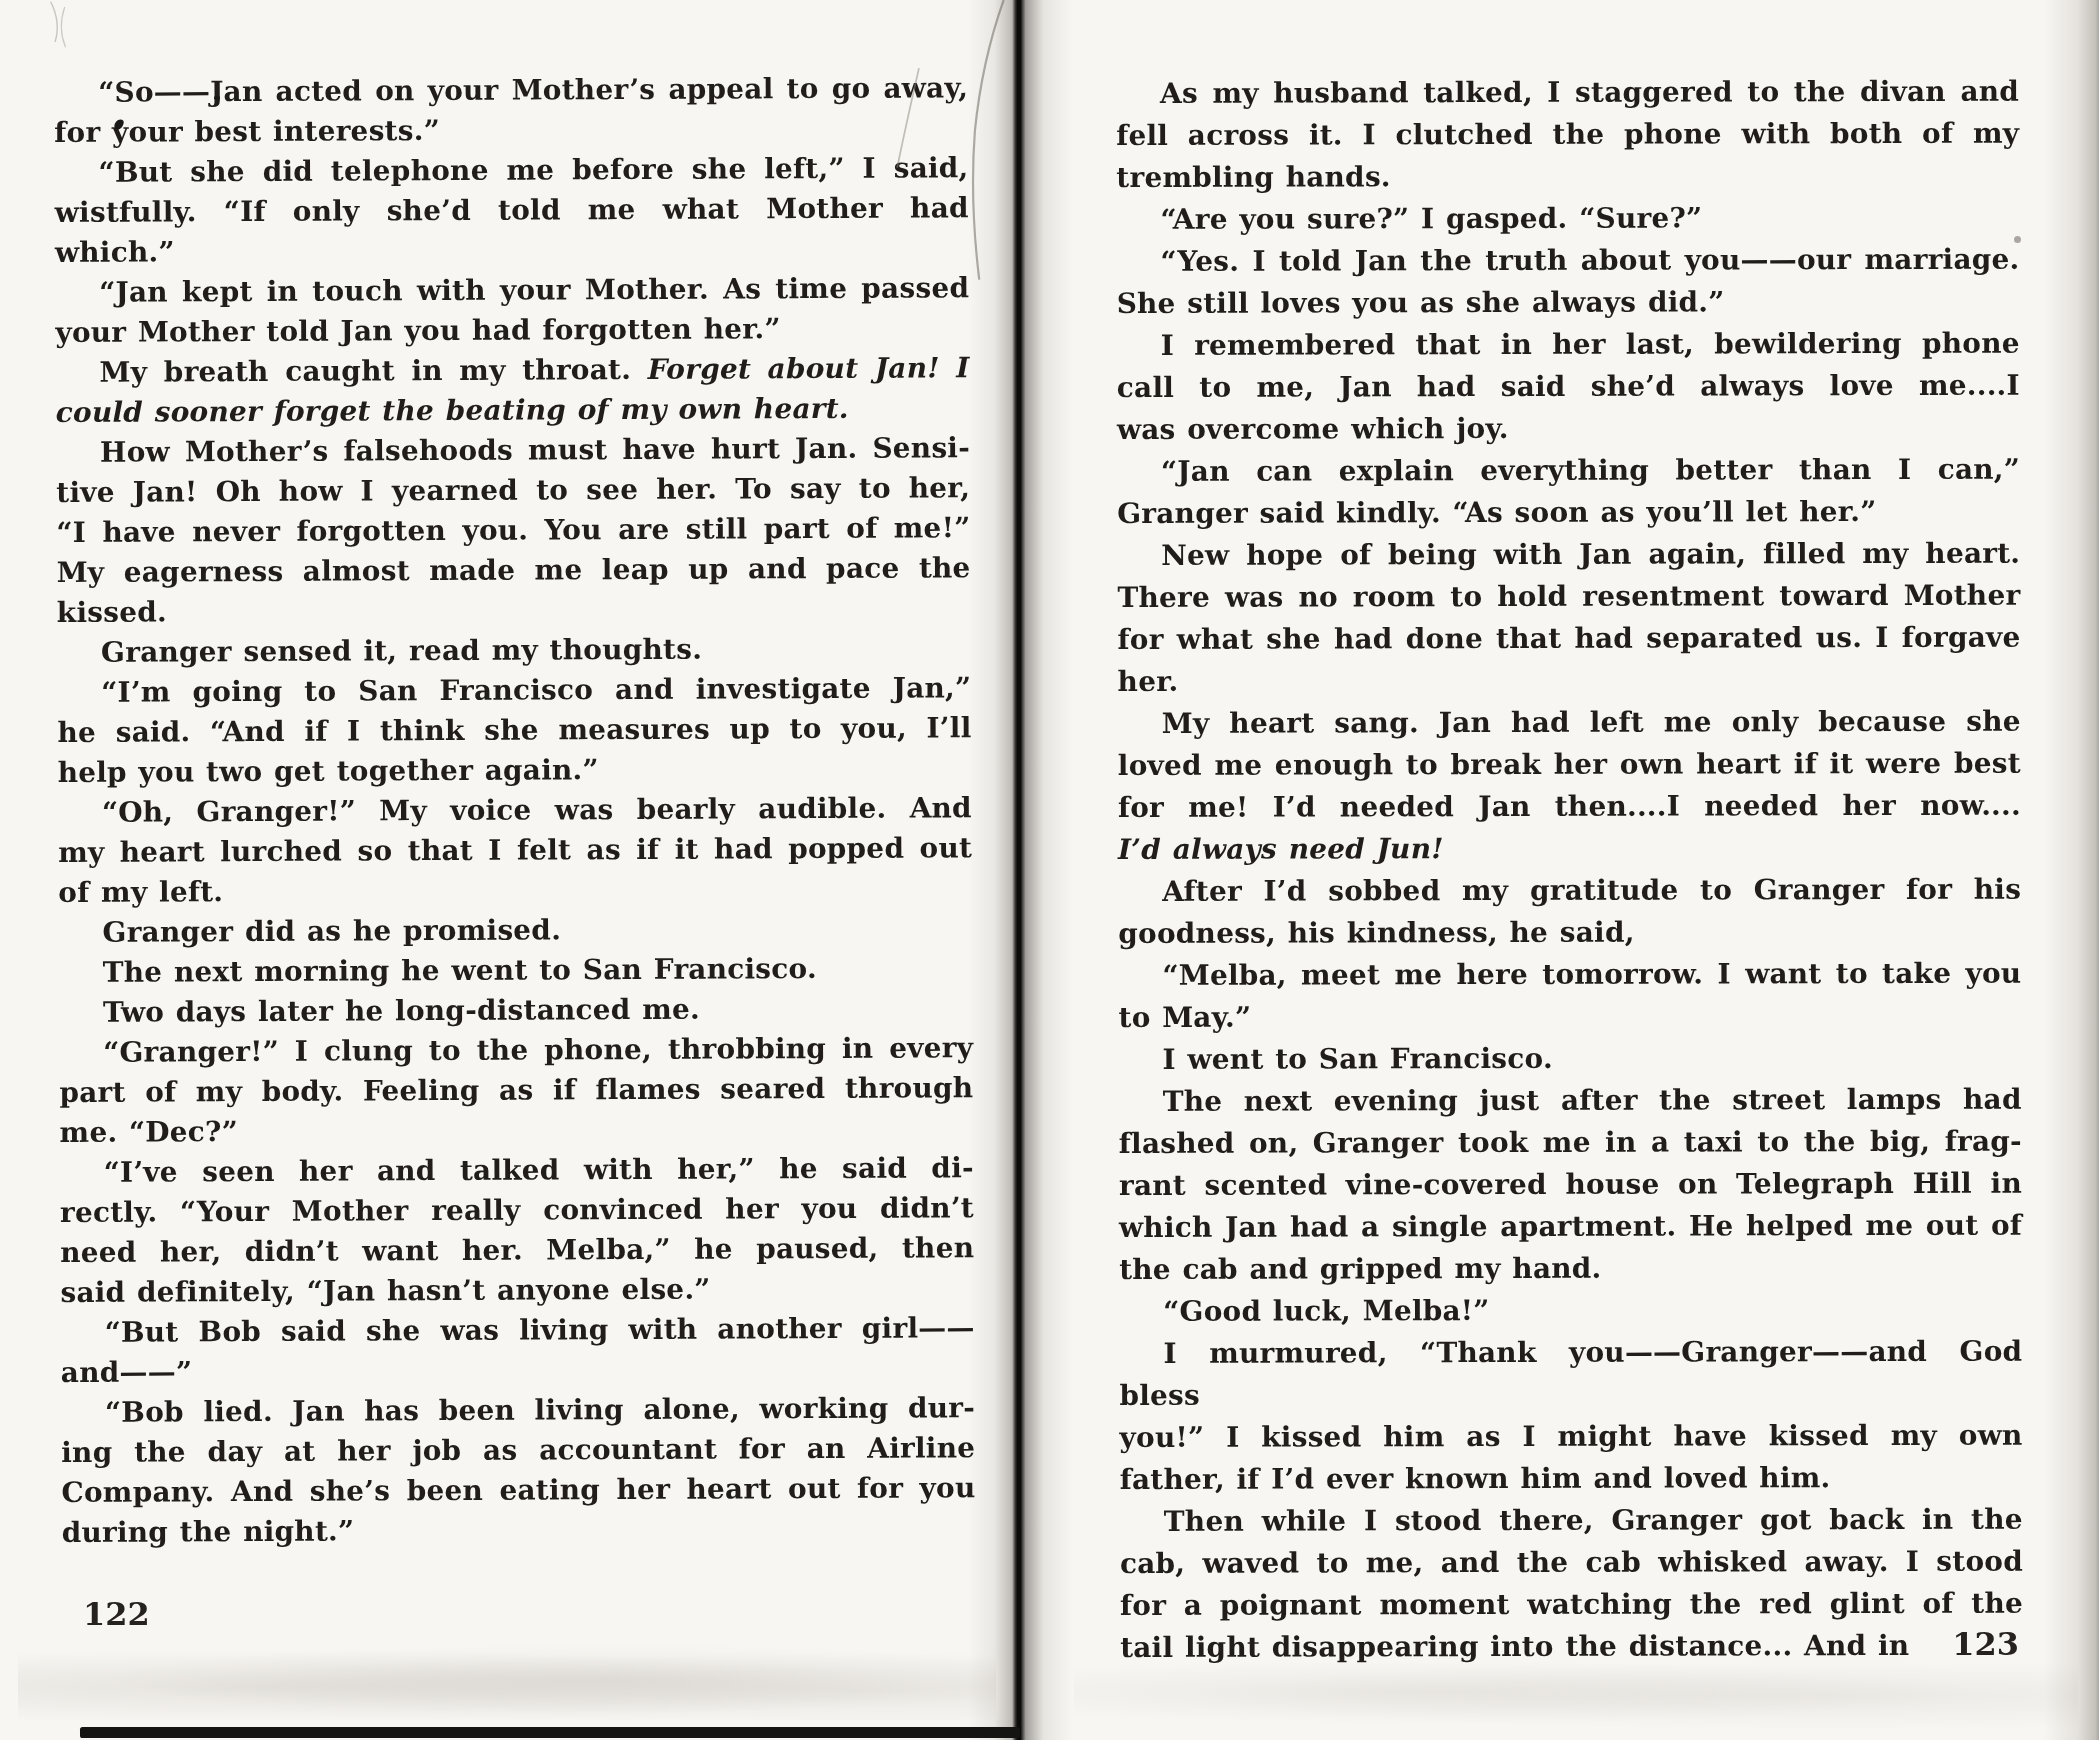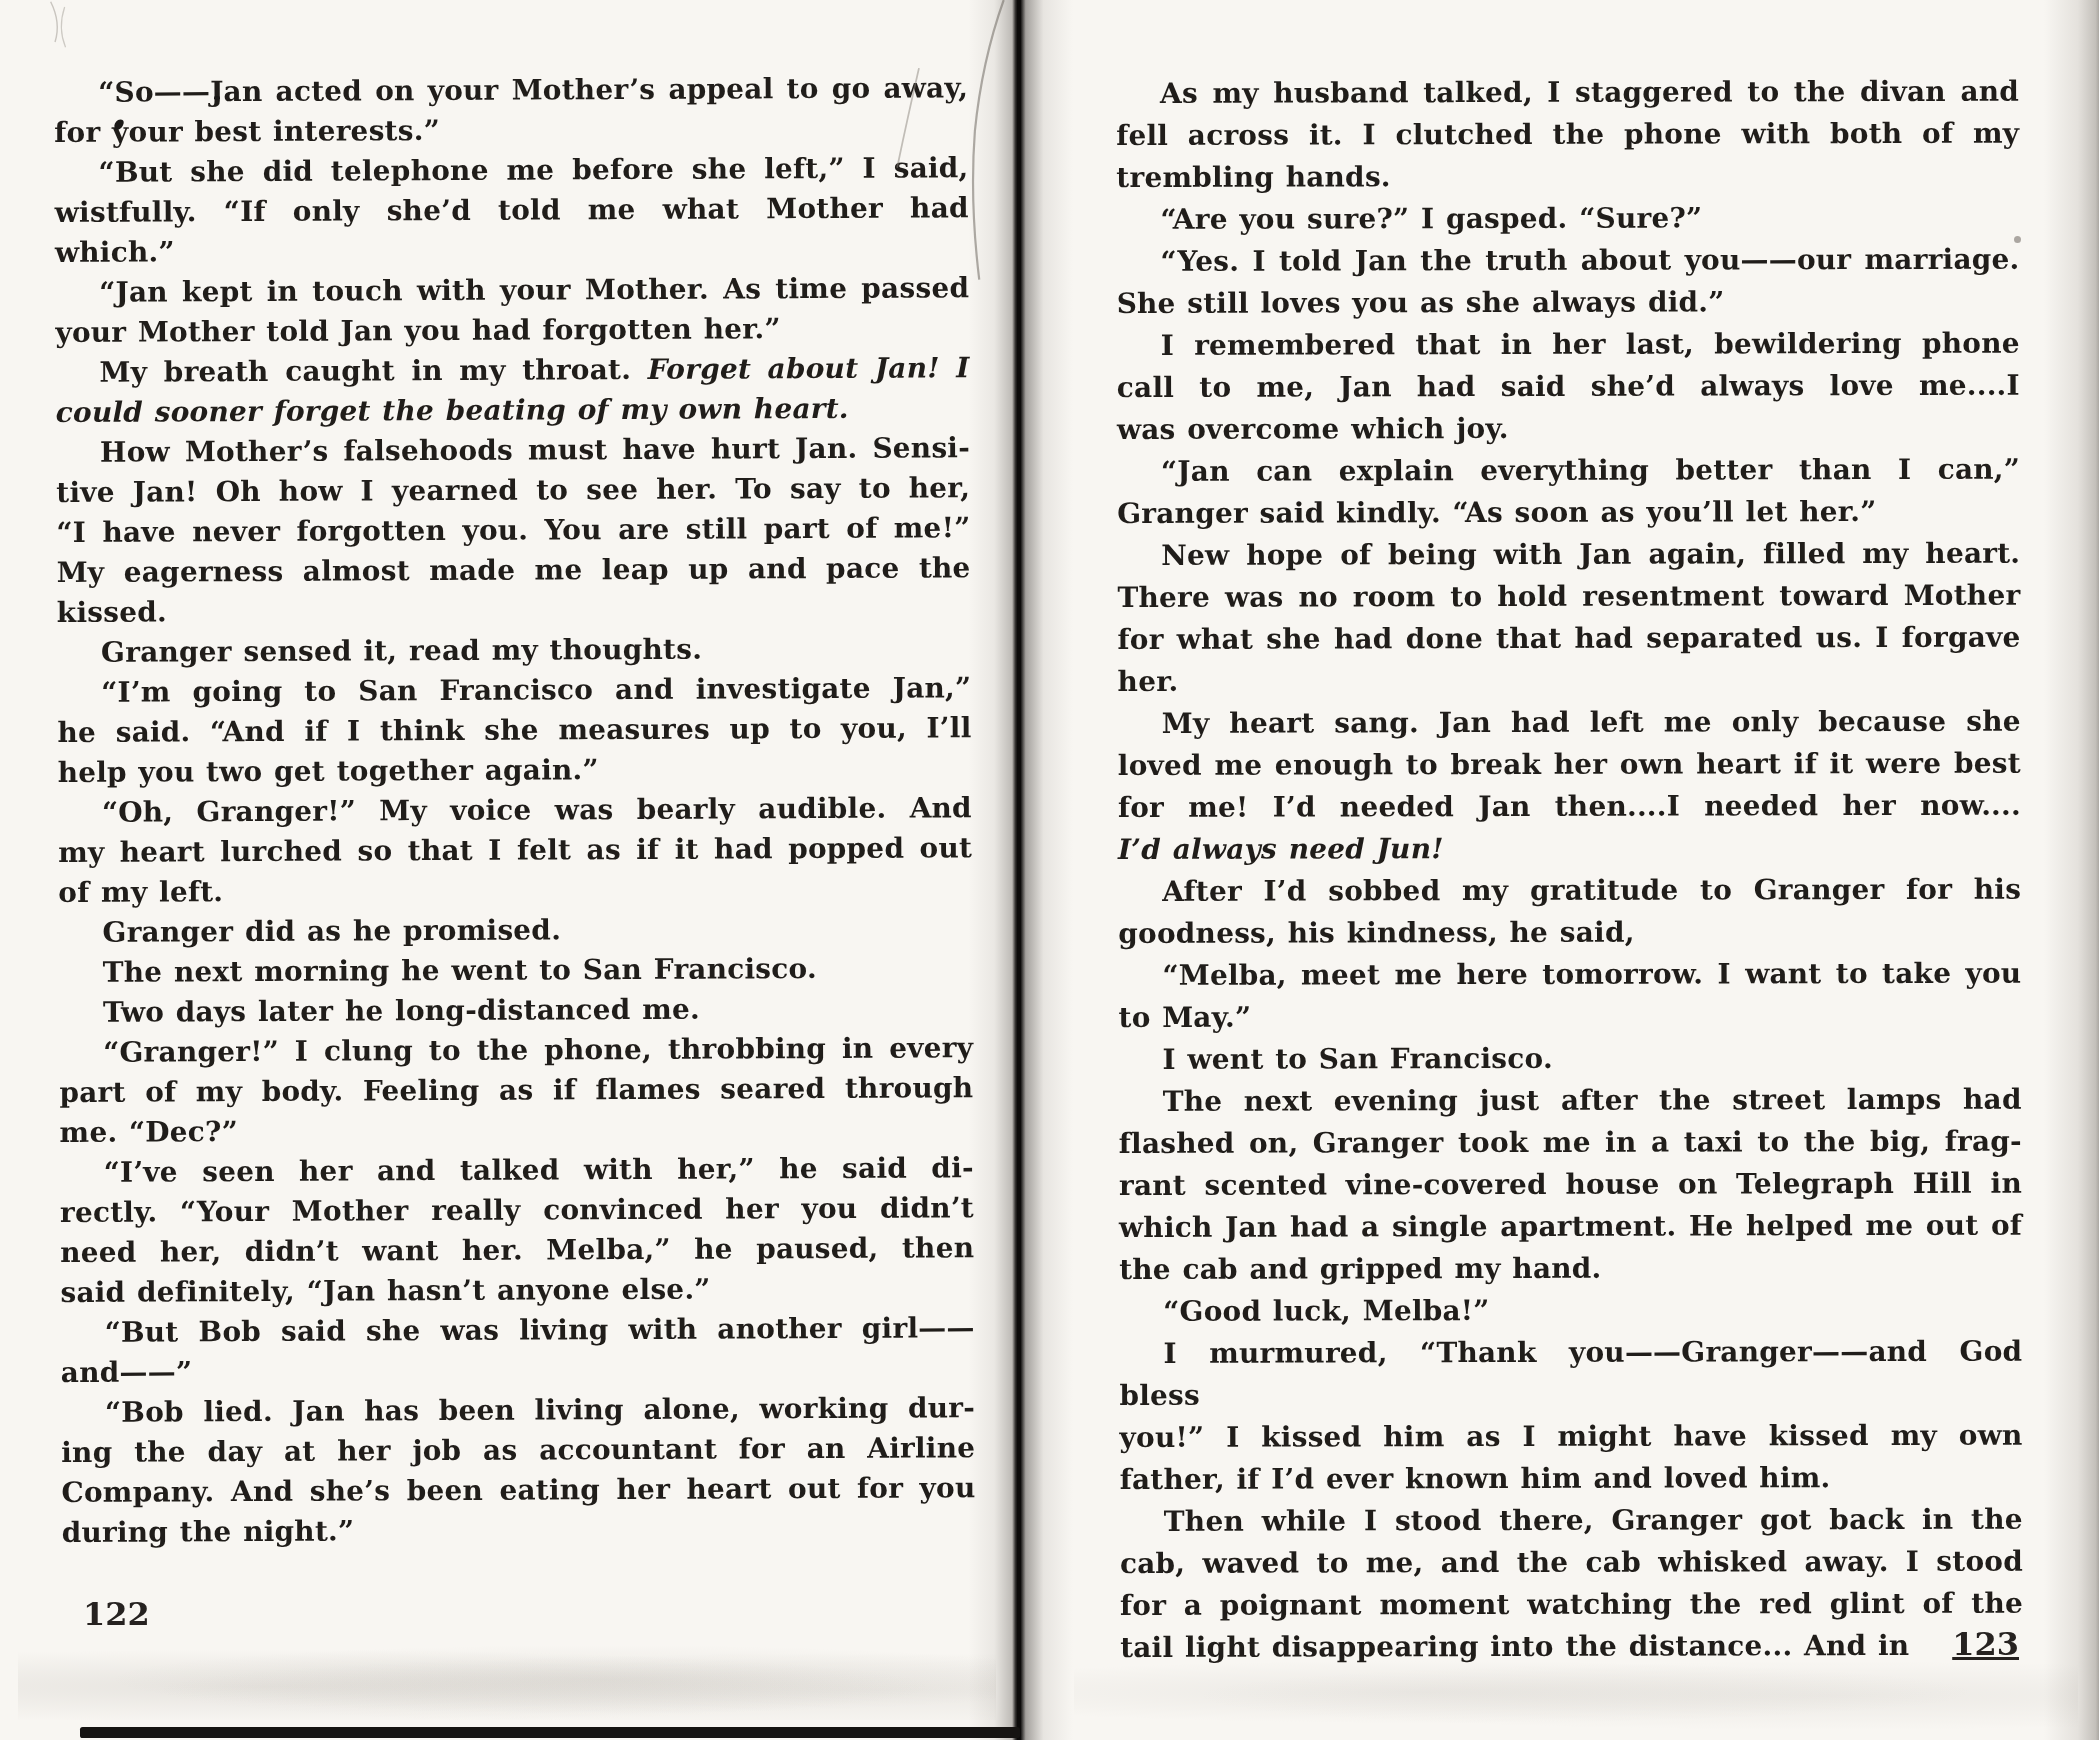--- a/index.html
+++ b/index.html
@@ -28,21 +28,21 @@
   .line.first { text-indent: 44px; }
   .ital { font-style: italic; }
 
   .page-number {
     position: absolute;
     font-weight: 700;
     font-size: 32px;
     color: #262220;
   }
   #pn-left  { left: 83px; top: 1595px; text-align: right; }
-  #pn-right { left: 1116px; width: 903px; top: 1625px; text-align: right; text-decoration: underline; }
+  #pn-right { left: 1116px; width: 903px; top: 1625px; text-align: right; }
 
   
   .gutter {
     position: absolute; left: 968px; top: 0; width: 105px; height: 100%;
     background: linear-gradient(to right,
       rgba(0,0,0,0) 0%,
       rgba(110,104,97,0.10) 25%,
       rgba(80,75,70,0.35) 42%,
       rgba(25,23,21,0.85) 45%,
       #0c0b0a 47%,

